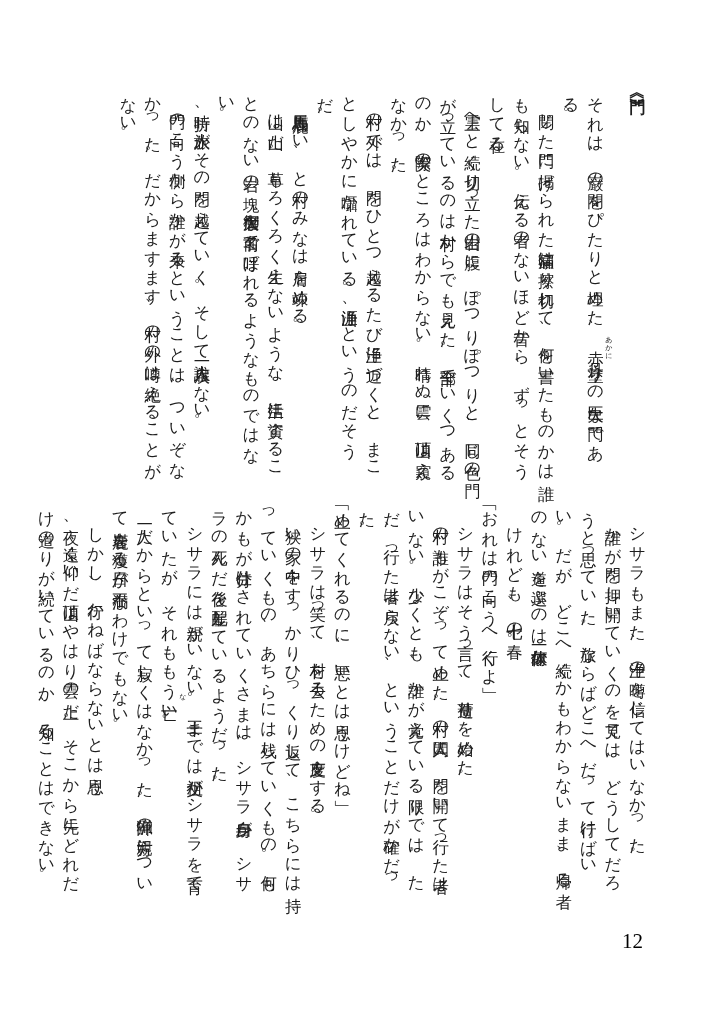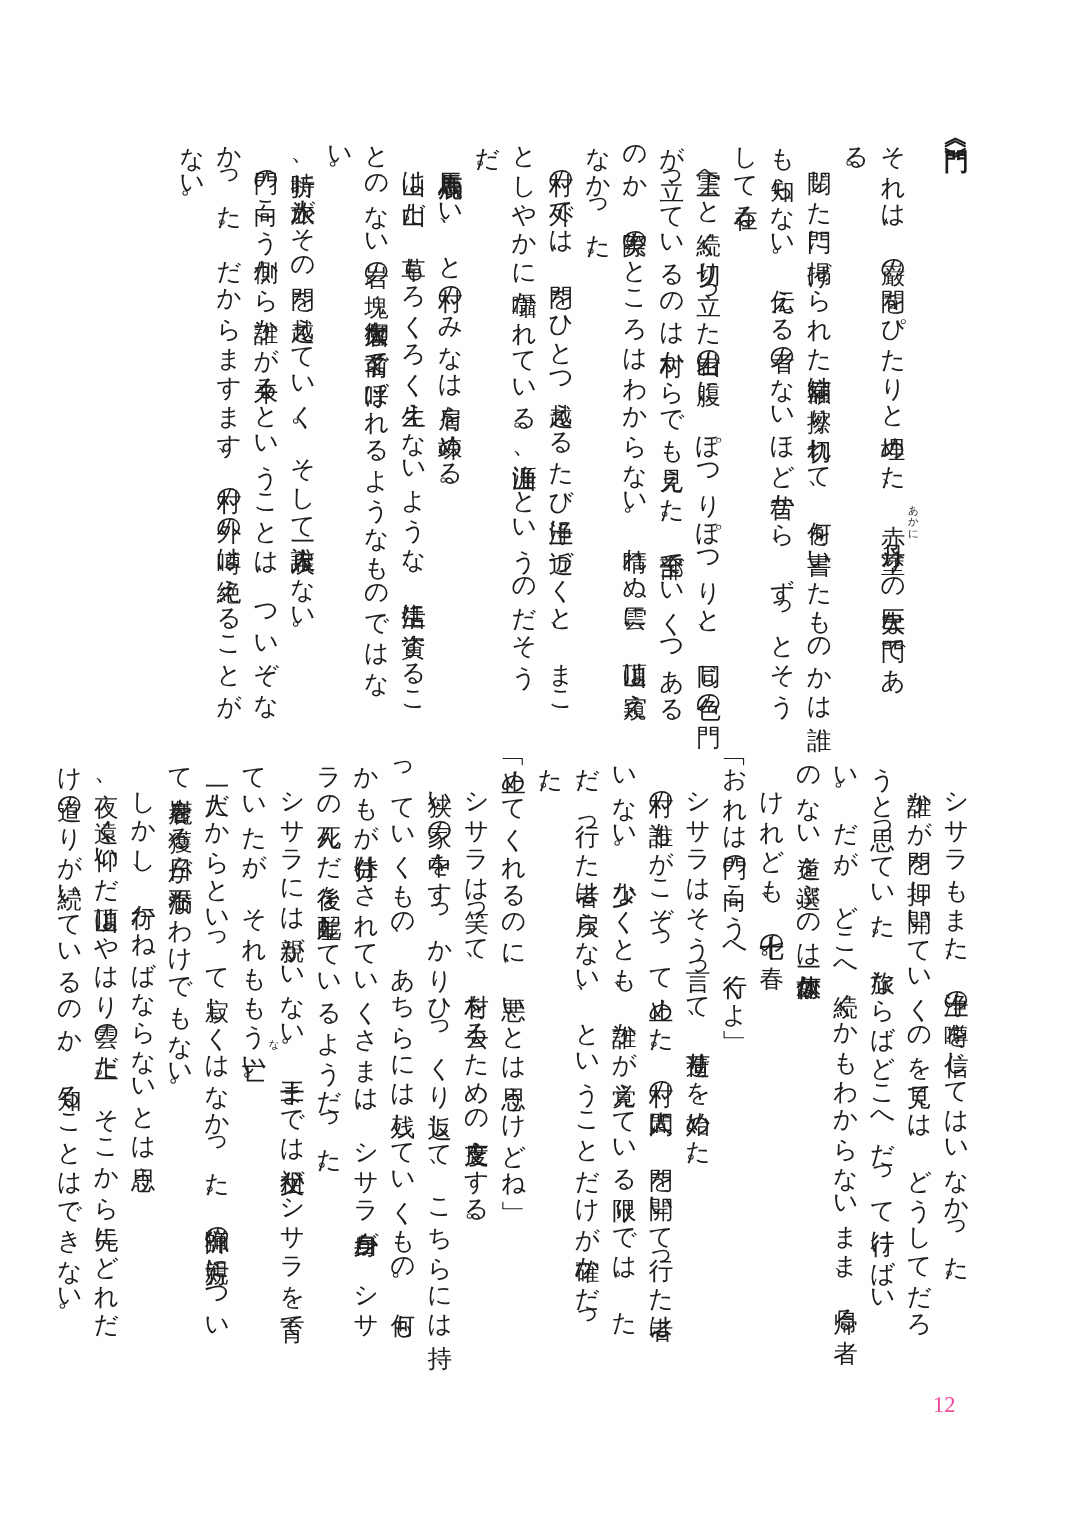--- a/index.html
+++ b/index.html
@@ -15,21 +15,21 @@
   .top { top: 86px; right: 72px; height: 395px; width: 580px; }
   .bottom { top: 500px; right: 72px; height: 400px; width: 580px; }
   .title { font-weight: bold; margin-left: 22px; padding-top: 0; }
   .title-wrap { margin-left: 12px; }
   p.line { margin: 0; padding: 0; text-indent: 1em; }
   p.line.noindent { text-indent: 0; }
   p.line.quote { text-indent: 0; }
   ruby rt { font-size: 7px; }
   .page-number {
     position: absolute; top: 929px; left: 622px;
-    font-family: "Liberation Serif", serif; font-size: 15px; color: #ec4899;
+    font-family: "Liberation Serif", serif; font-size: 21px; color: #000000;
   }
 </style>
 </head>
 <body>
 
 <div class="half top">
   <div class="title-wrap">
     <span class="title">《門》</span>
   </div>
   <p class="line noindent"><span>それは、巌の間をぴたりと埋めた、</span><ruby><span>赤丹</span><rt>あかに</rt></ruby><span>塗りの巨大な門である。</span></p>

